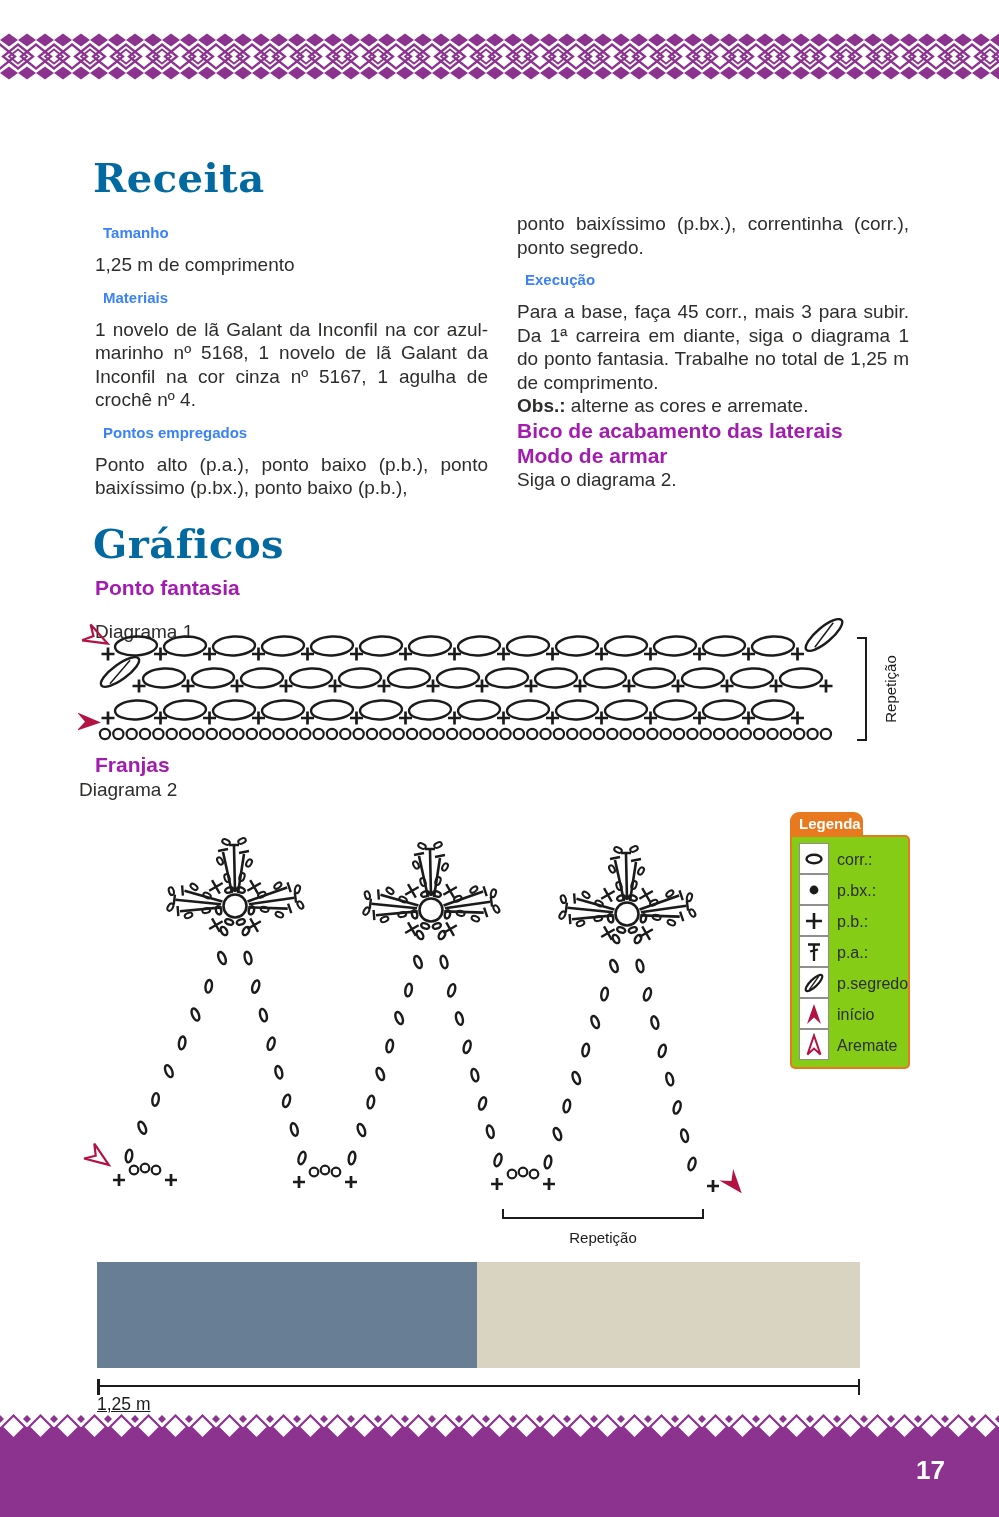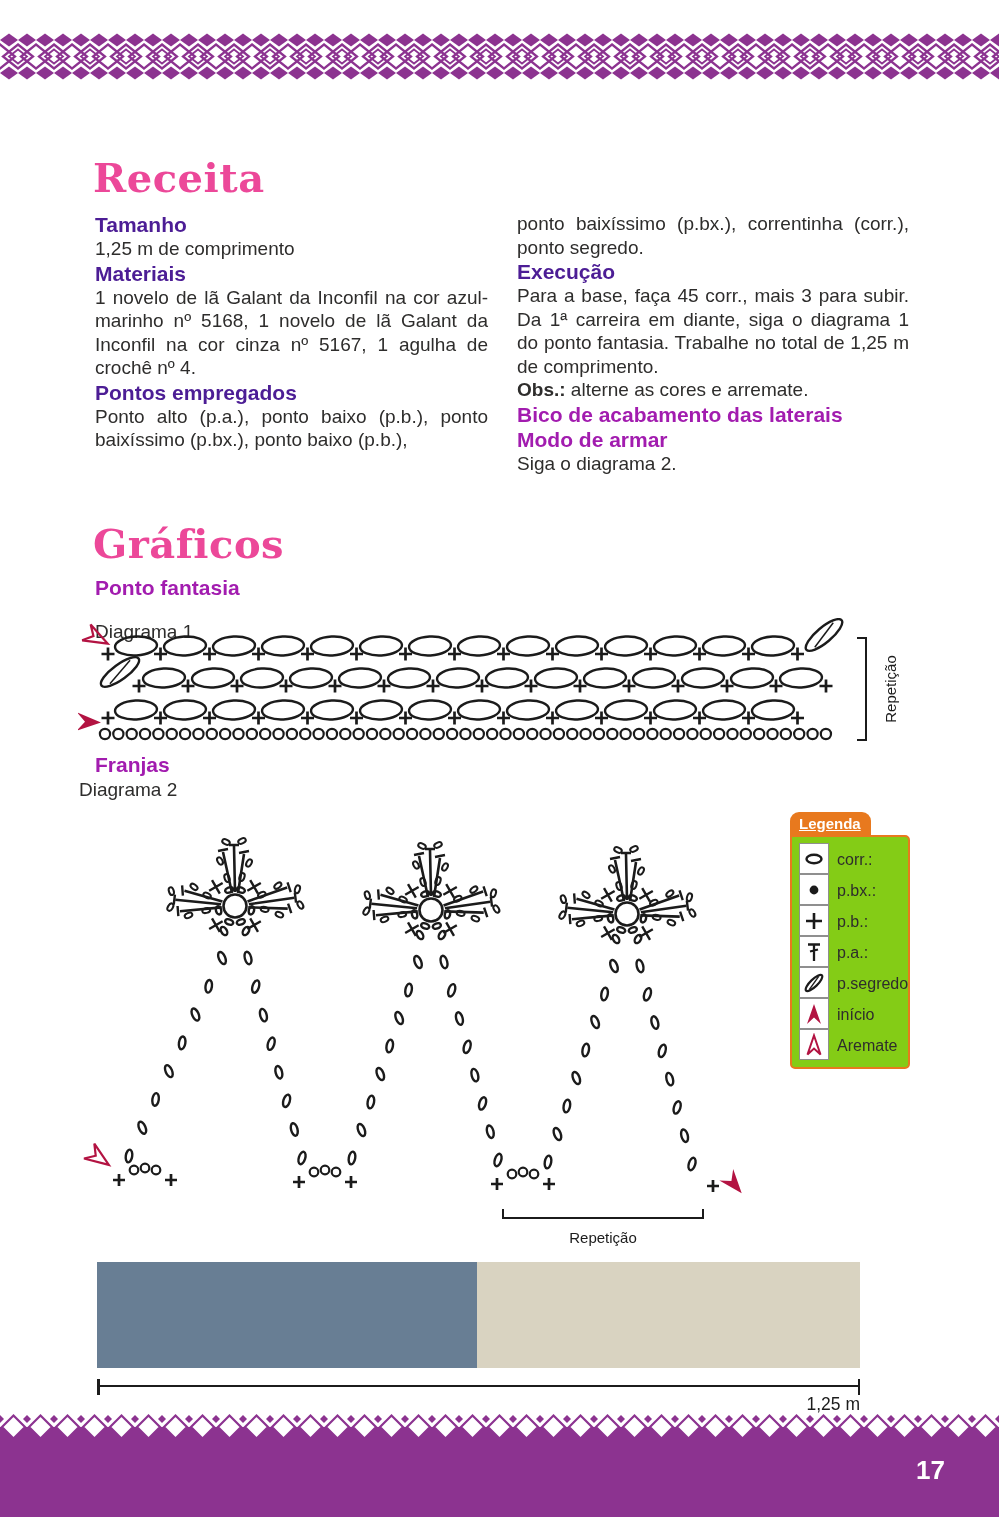--- a/index.html
+++ b/index.html
@@ -1,43 +1,43 @@
 <!DOCTYPE html>
 <html><head>
 <meta charset="utf-8">
 <style>
   html,body{margin:0;padding:0;}
   body{width:999px;height:1517px;position:relative;background:#ffffff;
        font-family:"Liberation Sans",sans-serif;color:#2e2d2c;overflow:hidden;}
   .abs{position:absolute;}
-  h1.section{font-family:"DejaVu Serif",serif;font-weight:bold;color:#ec4899;
+  h1.section{font-family:"DejaVu Serif",serif;font-weight:bold;color:#0369a1;
              font-size:40px;line-height:1;margin:0;letter-spacing:0.5px;}
   .col{width:393px;font-size:19px;line-height:23.5px;}
-  .col h3{font-size:21px;line-height:25px;font-weight:bold;margin:0;color:#4c1d95;}
+  .col h3{font-size:15px;line-height:25px;font-weight:bold;margin:8px;color:#3b82f6;}
   .col p{margin:0;}
   .just{text-align:justify;}
   .gap26{margin-bottom:25px;}
   .sub-bold{font-size:21px;font-weight:bold;line-height:25px;margin:0;color:#a21caf;}
   .dlabel{font-size:19px;line-height:24px;}
   
   .legend-tab{background:#e8791e;color:#fff;font-weight:bold;font-size:15px;
-              padding:3px 10px 3px 9px;border-radius:9px 9px 0 0;display:inline-block;text-decoration:underline;}
+              padding:3px 2px 3px 9px;border-radius:9px 9px 0 0;display:inline-block;}
   .legend-box{border:2.5px solid #e8791e;background:#84cc16;border-radius:0 5px 5px 5px;
               padding:7px 6px 6px 7px;width:103px;}
   .legend-row{display:flex;align-items:center;height:31px;}
   .sym-cell{width:28px;height:29px;border:1.5px solid #8f8f8f;margin:-1.5px 0 0 0;
             display:flex;align-items:center;justify-content:center;background:#fff;flex:none;}
   .legend-label{font-size:16px;margin-left:8px;white-space:nowrap;}
   
   .swatch-bar{font-size:0;}
   .swatch{display:inline-block;height:106px;}
   .measure{border-top:2.5px solid #1c1c1c;position:relative;}
   .measure:before,.measure:after{content:"";position:absolute;top:-8px;width:2.5px;height:16px;background:#1c1c1c;}
   .measure:before{left:0;} .measure:after{right:0;}
-  .measure-label{text-align:right;font-size:17.5px;margin-top:7px;color:#1c1c1c;}
+  .measure-label{text-align:left;font-size:17.5px;margin-top:7px;color:#1c1c1c;text-decoration:underline;}
   .page-num{color:#fff;font-size:26px;font-weight:bold;}
 </style>
 </head>
 <body>
 
 <svg class="abs" style="left:0;top:33px;" width="999" height="47" aria-hidden="true">
   <defs>
     <pattern id="topDiamonds" width="36" height="47" patternUnits="userSpaceOnUse">
       <g fill="#8c3390">
         <path d="M9 0.5 L18 7 L9 13.5 L0 7 Z"></path>

